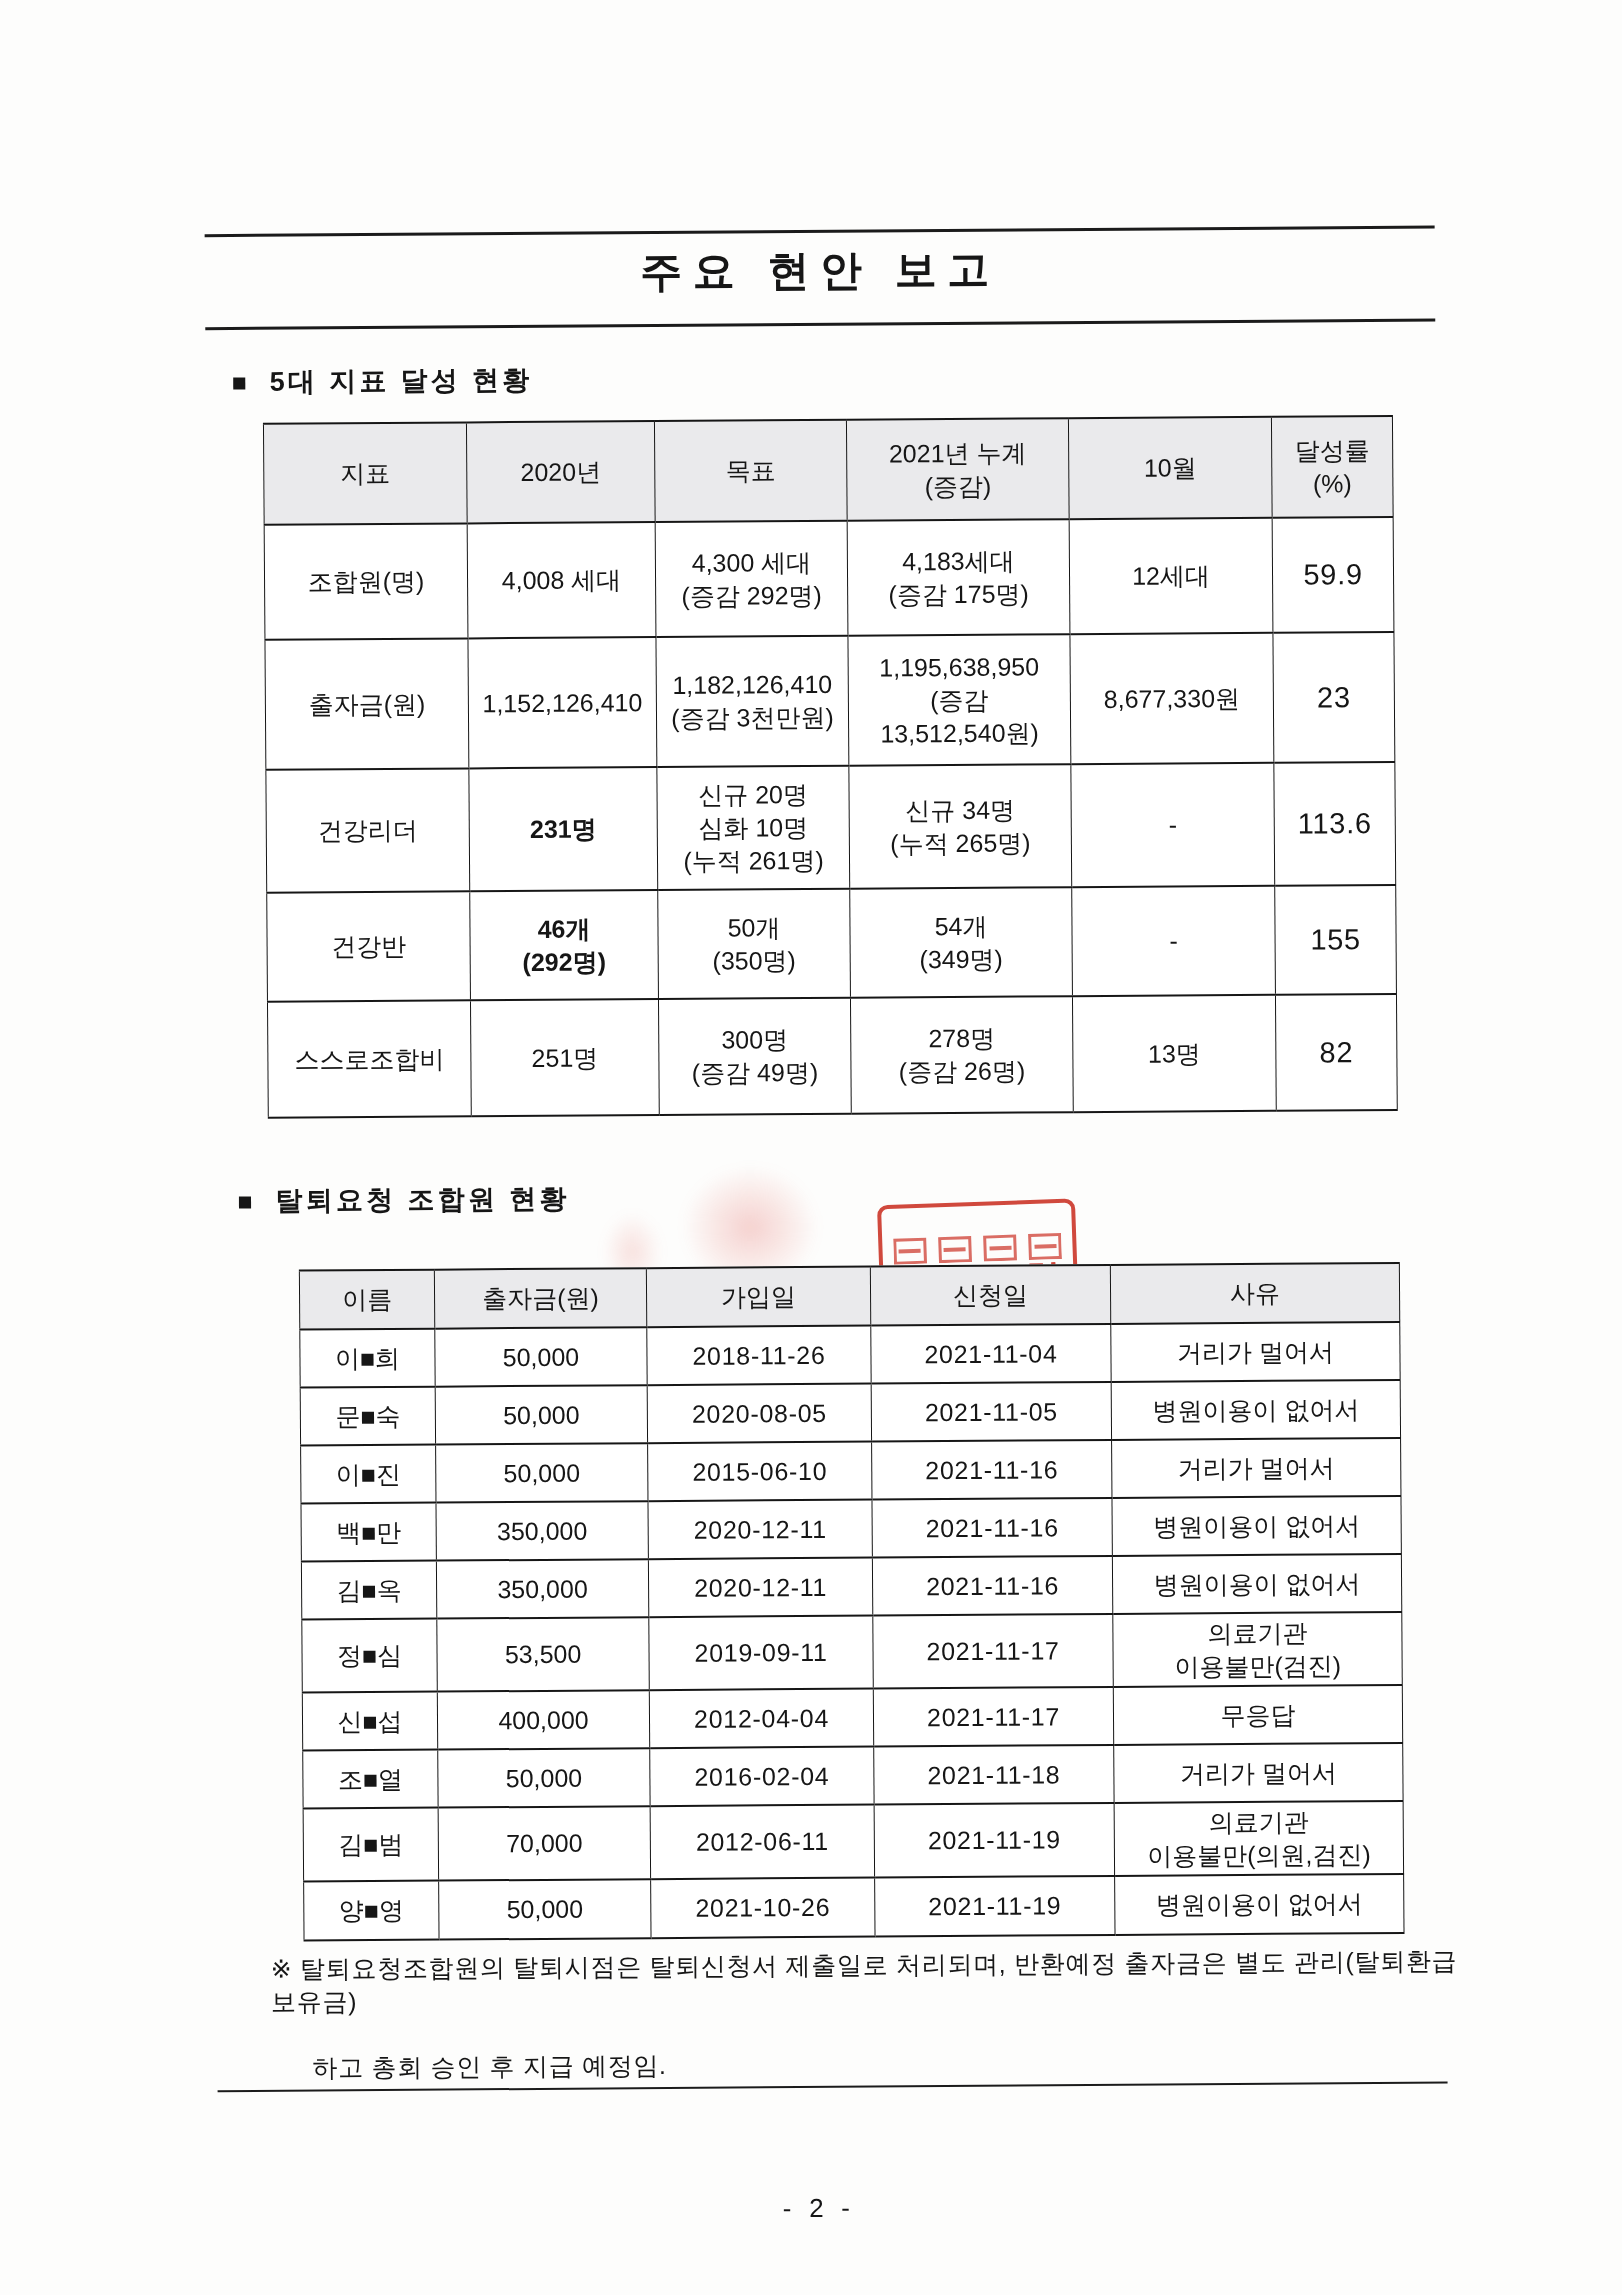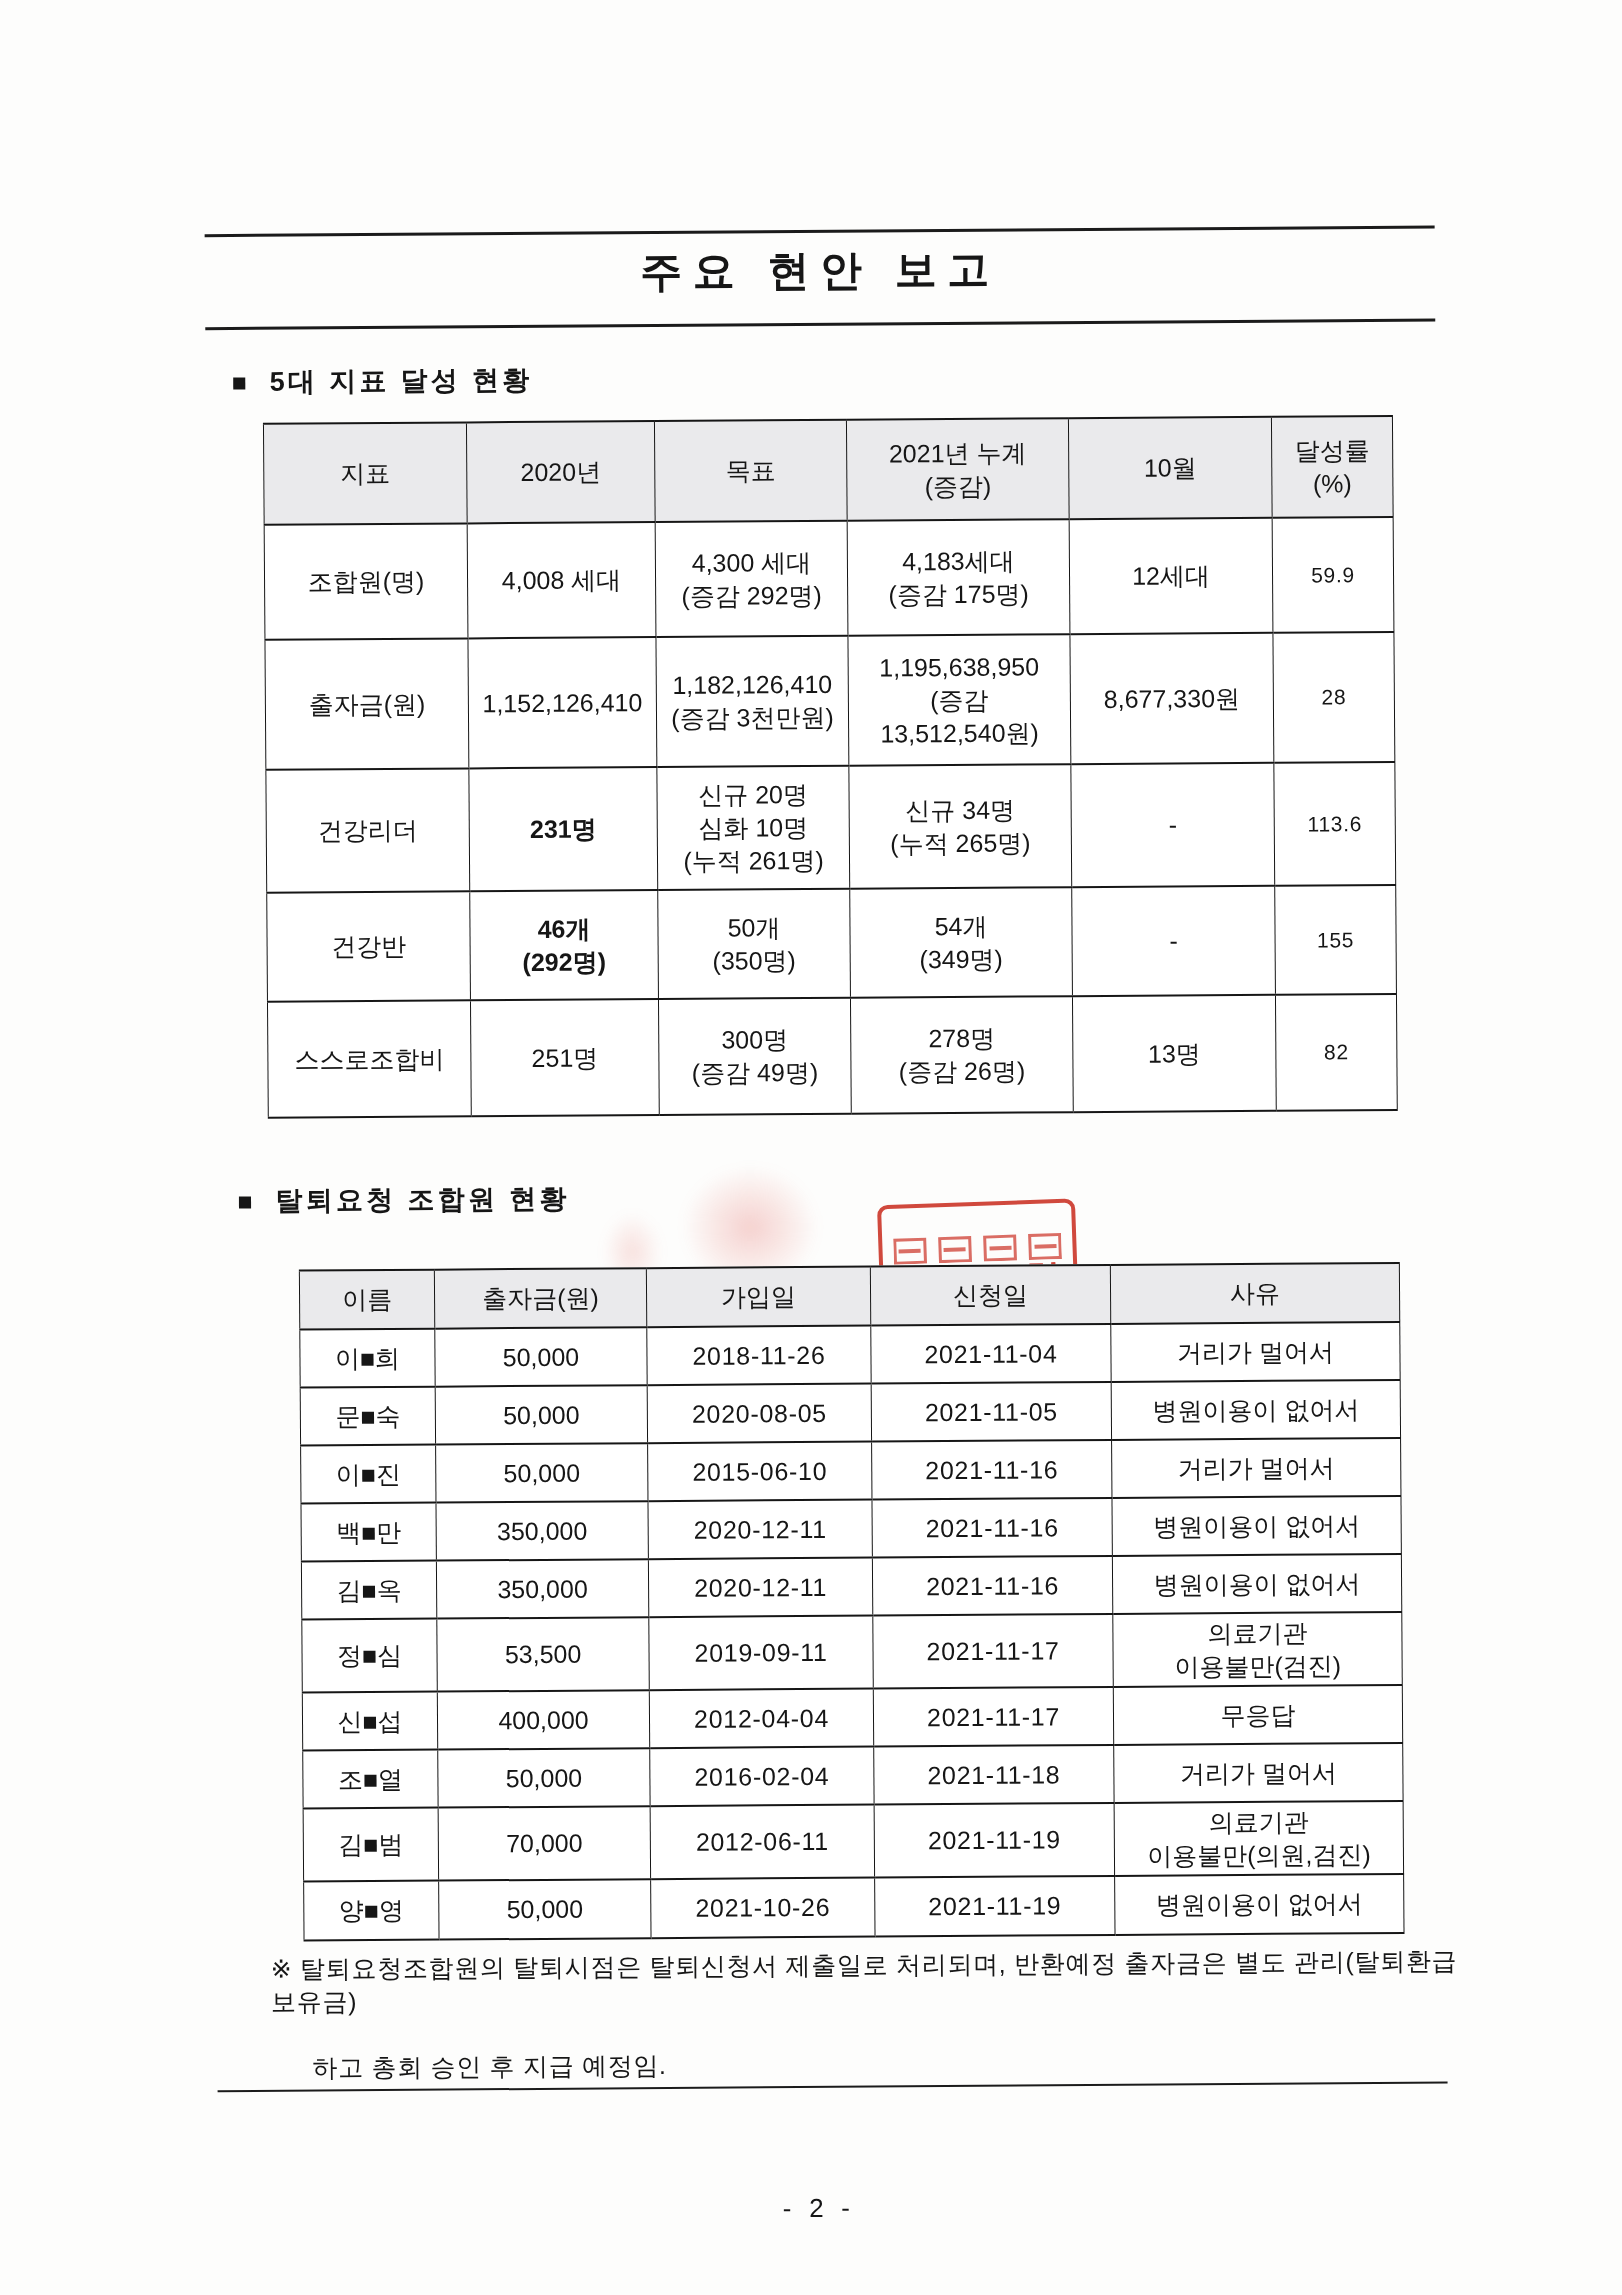--- a/index.html
+++ b/index.html
@@ -38,21 +38,21 @@
     border-left:1.3px solid #161616;border-right:1.3px solid #161616;
     border-top:2.6px solid #161616;border-bottom:2.6px solid #161616;
     text-align:center;vertical-align:middle;
     white-space:pre-line;padding:0 3.9px;box-sizing:border-box;
     font-size:25px;font-weight:400;line-height:1.32;
   }
   th{background:#eaeaec;}
   #table1{left:268px;top:419px;width:1130px;}
   #table2{left:298px;top:1266px;width:1101px;}
   .b{font-weight:700;}
-  .rate{font-size:21px;letter-spacing:0.7px;}
+  .rate{font-size:29px;letter-spacing:0.7px;}
   .date{letter-spacing:0.7px;}
 
   #note{
     position:absolute;left:265px;top:1949px;width:1191px;
     font-size:25px;letter-spacing:0.7px;line-height:1.3;
   }
   #note .line2{display:block;margin-top:34px;margin-left:41px;}
 
   #page-number{
     position:absolute;left:0;top:2193px;width:1623px;
@@ -130,21 +130,21 @@
     </tr>
     <tr style="height:130px">
       <td>출자금(원)</td>
       <td>1,152,126,410</td>
       <td>1,182,126,410
 (증감 3천만원)</td>
       <td>1,195,638,950
 (증감
 13,512,540원)</td>
       <td>8,677,330원</td>
-      <td class="rate">28</td>
+      <td class="rate">23</td>
     </tr>
     <tr style="height:123px">
       <td>건강리더</td>
       <td class="b">231명</td>
       <td>신규 20명
 심화 10명
 (누적 261명)</td>
       <td>신규 34명
 (누적 265명)</td>
       <td>-</td>

